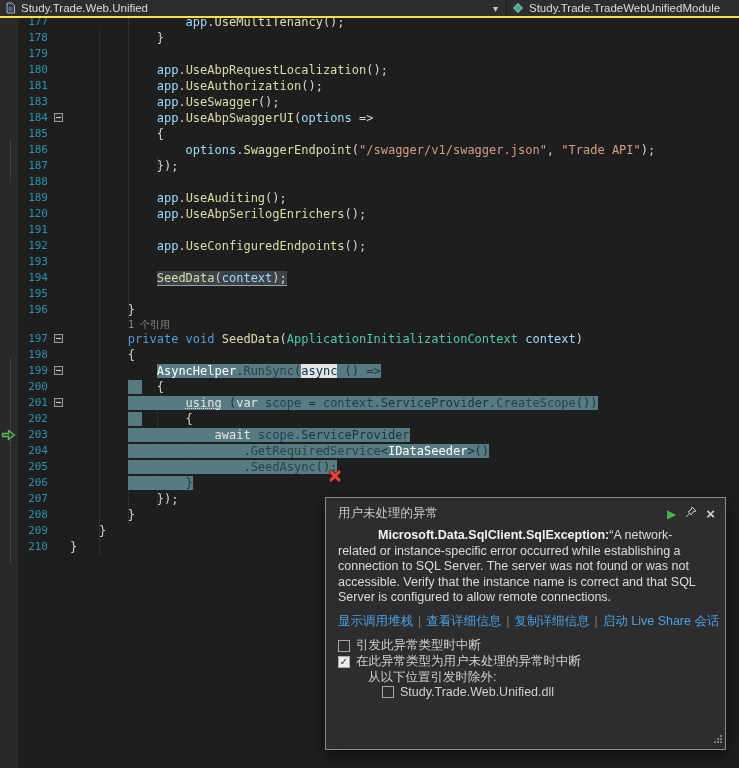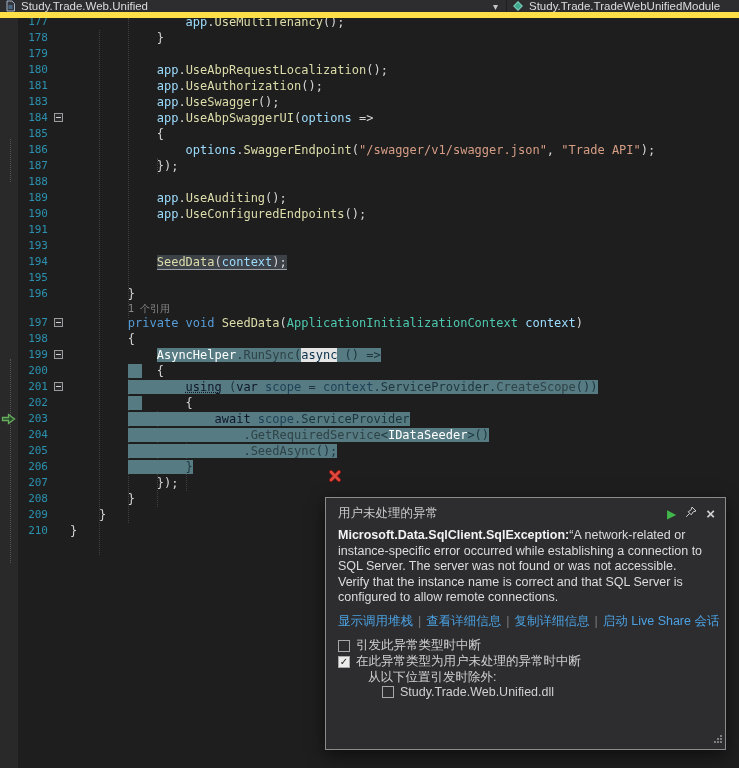--- a/index.html
+++ b/index.html
@@ -4,21 +4,21 @@
 <style>
   html,body{margin:0;padding:0;}
   body{
     width:739px;height:768px;overflow:hidden;position:relative;
     background:#1e1e1e;font-family:"Liberation Sans",sans-serif;
   }
   
   .navbar{
     position:absolute;top:0;left:0;width:739px;height:18px;
     background:#2d2d30;display:flex;align-items:stretch;z-index:3;
-    border-bottom:6px solid #fde047;box-sizing:border-box;
+    border-bottom:2px solid #fde047;box-sizing:border-box;
   }
   .nav-section{display:flex;align-items:center;overflow:hidden;}
   .nav-left{width:506px;padding-left:3px;box-sizing:border-box;}
   .nav-right{flex:1;padding-left:4px;}
   .nav-divider{width:1px;background:#1e1e1e;}
   .nav-label{color:#dcdcdc;font-size:11.5px;margin-left:5px;white-space:nowrap;}
   .nav-chevron{margin-left:auto;margin-right:8px;color:#c5c5c5;font-size:10px;}
   .nav-icon{display:inline-flex;width:13px;height:13px;align-items:center;justify-content:center;}
   
   .editor{
@@ -43,21 +43,21 @@
   .exec-arrow{position:absolute;left:1px;top:2px;}
   
   .tk{display:inline;}
   .tk.n{color:#d4d4d4}
   .tk.k{color:#569cd6}
   .tk.t{color:#4ec9b0}
   .tk.m{color:#dcdcaa}
   .tk.v{color:#9cdcfe}
   .tk.s{color:#d69d85}
   .tk.h{background:#567b82;color:#1d353d}
-  .tk.k.h{color:#0f172a}
+  .tk.k.h{color:#e5e5e5}
   .tk.t.h{color:#ffffff}
   .tk.v.h{color:#1d4257}
   .tk.m.h{color:#2e4347}
   .tk.a{background:#e5e5e5;color:#09304a}
   .tk.g{background:#3d4148;border-bottom:1px solid #9aa0a6}
   .tk.u2{text-decoration:underline;text-decoration-style:dotted;}
   
   .exception-x{position:absolute;left:328px;top:469px;z-index:11;}
   
   .exception-popup{
@@ -65,21 +65,21 @@
     background:#2d2d30;border:1px solid #8b8b8b;z-index:10;
     box-shadow:0 5px 16px rgba(0,0,0,.55);
     padding:7px 10px 6px 12px;color:#d6d6d6;font-size:12.5px;
   }
   .popup-header{display:flex;align-items:center;margin-bottom:6px;justify-content:space-between;}
   .popup-title{color:#c8c8c8;}
   .popup-actions{margin-left:auto;display:flex;align-items:center;gap:9px;}
   .icon-play{color:#41b64b;font-size:12px;cursor:default;}
   .icon-close{color:#d0d0d0;font-size:15px;font-weight:bold;line-height:12px;}
   .popup-message{line-height:15.5px;color:#dcdcdc;margin-bottom:7px;width:372px;}
-  .popup-message b{color:#f2f2f2;}
+  .popup-message b{color:#f2f2f2;margin-left:40px;}
   .popup-links,.popup-footer-links{margin:6px 0 8px;white-space:nowrap;}
   .plink{color:#4ba1e2;cursor:pointer;}
   .psep{color:#7a7a7a;margin:0 5px;}
   .settings-header{margin:2px 0 4px;color:#d0d0d0;}
   .expander{font-size:8px;color:#c8c8c8;margin-right:4px;}
   .cb-row{display:flex;align-items:center;height:16px;color:#d0d0d0;}
   .cb-note{margin-left:30px;height:15px;line-height:15px;color:#d0d0d0;}
   .cb-row.deep{margin-left:44px;height:15px;}
   .checkbox{display:inline-flex;width:12px;height:12px;box-sizing:border-box;border:1px solid #a8a8a8;
             background:transparent;margin-right:6px;align-items:center;justify-content:center;
@@ -129,22 +129,23 @@
       <div class="row"><div class="cell-gutter"></div><div class="cell-num">179</div><div class="cell-fold"></div><div class="cell-code"></div></div>
       <div class="row"><div class="cell-gutter"></div><div class="cell-num">180</div><div class="cell-fold"></div><div class="cell-code"><span class="tk n">            </span><span class="tk v">app</span><span class="tk n">.</span><span class="tk m">UseAbpRequestLocalization</span><span class="tk n">();</span></div></div>
       <div class="row"><div class="cell-gutter"></div><div class="cell-num">181</div><div class="cell-fold"></div><div class="cell-code"><span class="tk n">            </span><span class="tk v">app</span><span class="tk n">.</span><span class="tk m">UseAuthorization</span><span class="tk n">();</span></div></div>
       <div class="row"><div class="cell-gutter"></div><div class="cell-num">183</div><div class="cell-fold"></div><div class="cell-code"><span class="tk n">            </span><span class="tk v">app</span><span class="tk n">.</span><span class="tk m">UseSwagger</span><span class="tk n">();</span></div></div>
       <div class="row"><div class="cell-gutter"></div><div class="cell-num">184</div><div class="cell-fold"><span class="foldbox"></span></div><div class="cell-code"><span class="tk n">            </span><span class="tk v">app</span><span class="tk n">.</span><span class="tk m">UseAbpSwaggerUI</span><span class="tk n">(</span><span class="tk v">options</span><span class="tk n"> =&gt;</span></div></div>
       <div class="row"><div class="cell-gutter"></div><div class="cell-num">185</div><div class="cell-fold"></div><div class="cell-code"><span class="tk n">            </span><span class="tk n">{</span></div></div>
       <div class="row"><div class="cell-gutter"></div><div class="cell-num">186</div><div class="cell-fold"></div><div class="cell-code"><span class="tk n">                </span><span class="tk v">options</span><span class="tk n">.</span><span class="tk m">SwaggerEndpoint</span><span class="tk n">(</span><span class="tk s">"/swagger/v1/swagger.json"</span><span class="tk n">, </span><span class="tk s">"Trade API"</span><span class="tk n">);</span></div></div>
       <div class="row"><div class="cell-gutter"></div><div class="cell-num">187</div><div class="cell-fold"></div><div class="cell-code"><span class="tk n">            </span><span class="tk n">});</span></div></div>
       <div class="row"><div class="cell-gutter"></div><div class="cell-num">188</div><div class="cell-fold"></div><div class="cell-code"></div></div>
       <div class="row"><div class="cell-gutter"></div><div class="cell-num">189</div><div class="cell-fold"></div><div class="cell-code"><span class="tk n">            </span><span class="tk v">app</span><span class="tk n">.</span><span class="tk m">UseAuditing</span><span class="tk n">();</span></div></div>
-      <div class="row"><div class="cell-gutter"></div><div class="cell-num">190</div><div class="cell-fold"></div><div class="cell-code"><span class="tk n">            </span><span class="tk v">app</span><span class="tk n">.</span><span class="tk m">UseConfiguredEndpoints</span><span class="tk n">();</span></div></div>
+      <div class="row"><div class="cell-gutter"></div><div class="cell-num">120</div><div class="cell-fold"></div><div class="cell-code"><span class="tk n">            </span><span class="tk v">app</span><span class="tk n">.</span><span class="tk m">UseAbpSerilogEnrichers</span><span class="tk n">();</span></div></div>
       <div class="row"><div class="cell-gutter"></div><div class="cell-num">191</div><div class="cell-fold"></div><div class="cell-code"></div></div>
+      <div class="row"><div class="cell-gutter"></div><div class="cell-num">192</div><div class="cell-fold"></div><div class="cell-code"><span class="tk n">            </span><span class="tk v">app</span><span class="tk n">.</span><span class="tk m">UseConfiguredEndpoints</span><span class="tk n">();</span></div></div>
       <div class="row"><div class="cell-gutter"></div><div class="cell-num">193</div><div class="cell-fold"></div><div class="cell-code"></div></div>
       <div class="row"><div class="cell-gutter"></div><div class="cell-num">194</div><div class="cell-fold"></div><div class="cell-code"><span class="tk n">            </span><span class="tk m g">SeedData</span><span class="tk n g">(</span><span class="tk v g">context</span><span class="tk n g">);</span></div></div>
       <div class="row"><div class="cell-gutter"></div><div class="cell-num">195</div><div class="cell-fold"></div><div class="cell-code"></div></div>
       <div class="row"><div class="cell-gutter"></div><div class="cell-num">196</div><div class="cell-fold"></div><div class="cell-code"><span class="tk n">        </span><span class="tk n">}</span></div></div>
       <div class="row lens-row"><div class="cell-gutter"></div><div class="cell-num"></div><div class="cell-fold"></div><div class="cell-code"><span class="lens-label">1 个引用</span></div></div>
       <div class="row"><div class="cell-gutter"></div><div class="cell-num">197</div><div class="cell-fold"><span class="foldbox"></span></div><div class="cell-code"><span class="tk n">        </span><span class="tk k">private</span><span class="tk n"> </span><span class="tk k">void</span><span class="tk n"> </span><span class="tk m">SeedData</span><span class="tk n">(</span><span class="tk t">ApplicationInitializationContext</span><span class="tk n"> </span><span class="tk v">context</span><span class="tk n">)</span></div></div>
       <div class="row"><div class="cell-gutter"></div><div class="cell-num">198</div><div class="cell-fold"></div><div class="cell-code"><span class="tk n">        </span><span class="tk n">{</span></div></div>
       <div class="row"><div class="cell-gutter"></div><div class="cell-num">199</div><div class="cell-fold"><span class="foldbox"></span></div><div class="cell-code"><span class="tk n">            </span><span class="tk t h">AsyncHelper</span><span class="tk n h">.</span><span class="tk m h">RunSync</span><span class="tk n h">(</span><span class="tk k a">async</span><span class="tk n h"> () =&gt;</span></div></div>
       <div class="row"><div class="cell-gutter"></div><div class="cell-num">200</div><div class="cell-fold"></div><div class="cell-code"><span class="tk n">        </span><span class="tk h">  </span><span class="tk n">  </span><span class="tk n">{</span></div></div>
       <div class="row"><div class="cell-gutter"></div><div class="cell-num">201</div><div class="cell-fold"><span class="foldbox"></span></div><div class="cell-code"><span class="tk n">        </span><span class="tk h">        </span><span class="tk k h u2">using</span><span class="tk n h"> (</span><span class="tk k h">var</span><span class="tk n h"> </span><span class="tk v h">scope</span><span class="tk n h"> = </span><span class="tk v h">context</span><span class="tk n h">.</span><span class="tk n h">ServiceProvider</span><span class="tk n h">.</span><span class="tk m h">CreateScope</span><span class="tk n h">())</span></div></div>

